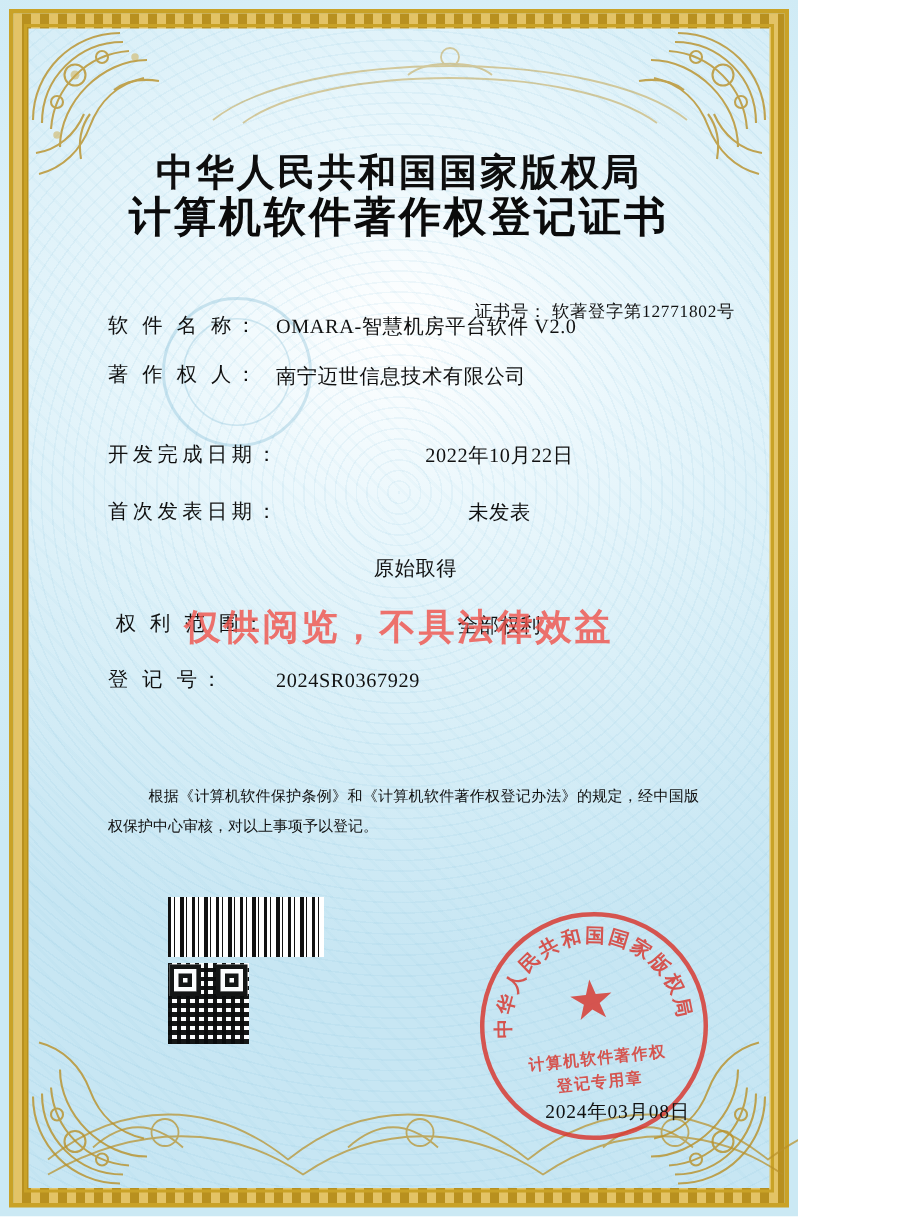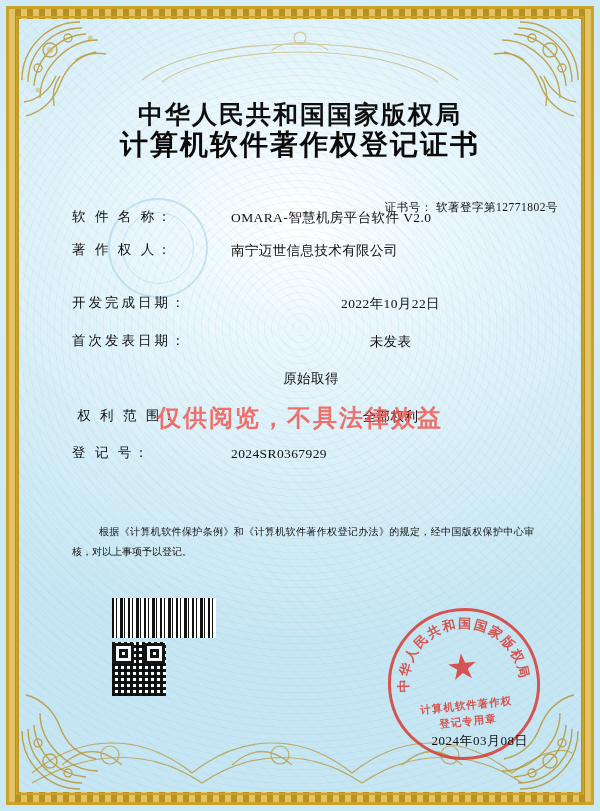--- a/index.html
+++ b/index.html
@@ -7,21 +7,21 @@
     padding: 0;
     background: #ffffff;
   }
   body {
     width: 600px;
     height: 811px;
     font-family: "Liberation Serif", "DejaVu Serif", serif;
   }
   .cert {
     position: relative;
-    width: 600px;
+    width: 532px;
     height: 811px;
     overflow: hidden;
     background:
       radial-gradient(ellipse 520px 380px at 50% 28%, #e9f7fb 0%, #dff2f9 45%, #d2ecf6 70%, #cbe9f4 100%);
   }
   
   .frame-outer {
     position: absolute;
     left: 6px; top: 6px; right: 6px; bottom: 6px;
     border: 3px solid #c9a227;
@@ -119,21 +119,20 @@
     top: 178px;
     left: 42px;
     right: 20px;
   }
   .field {
     display: flex;
     align-items: flex-start;
     margin-bottom: 13px;
     font-size: 13.5px;
     color: #101010;
-    gap: 47px;
   }
   .field .lbl {
     width: 112px;
     flex: 0 0 112px;
     letter-spacing: 3px;
     white-space: nowrap;
   }
   .field .val {
     flex: 1;
     letter-spacing: 0.4px;

